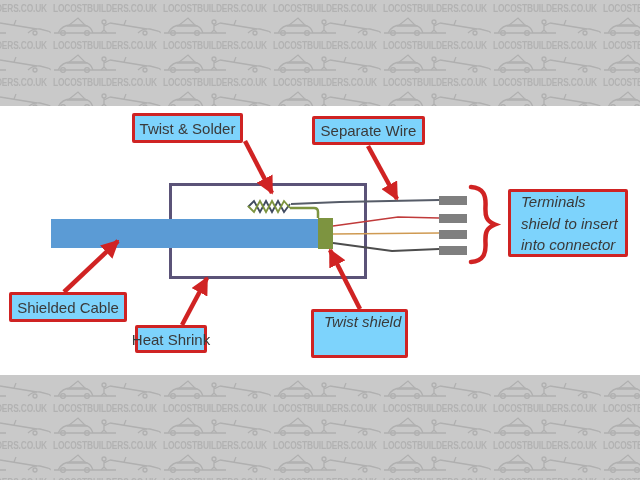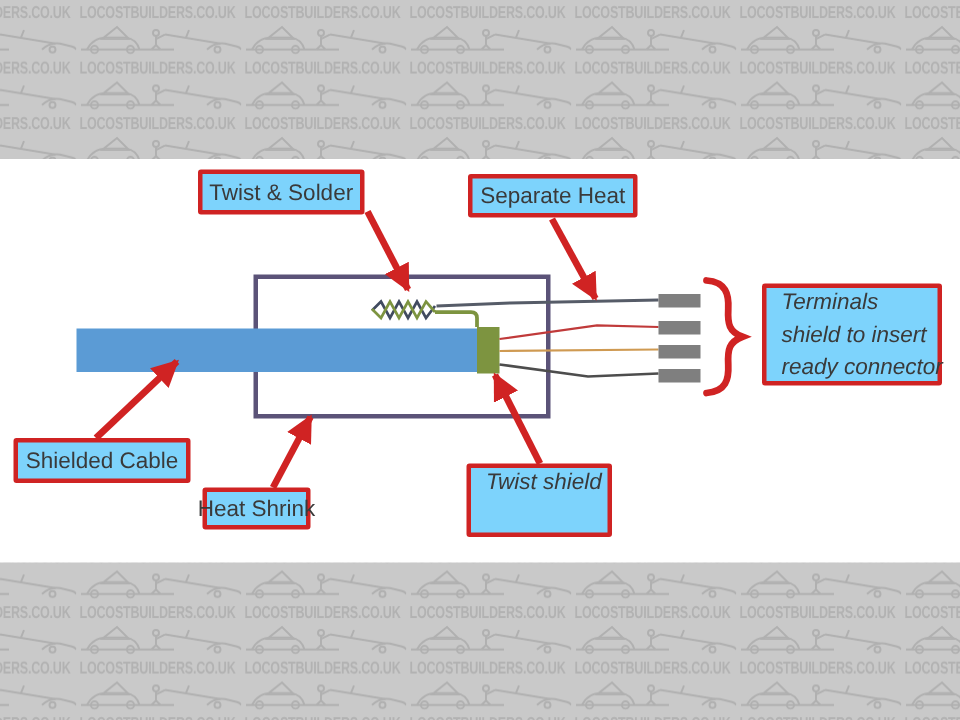--- a/index.html
+++ b/index.html
@@ -106,34 +106,34 @@
     <line x1="64" y1="292" x2="118" y2="241" stroke="#d02323" stroke-width="4.5" marker-end="url(#ah)"></line>
     <line x1="182" y1="325" x2="207" y2="278" stroke="#d02323" stroke-width="4.5" marker-end="url(#ah)"></line>
     <line x1="360" y1="309" x2="330" y2="250" stroke="#d02323" stroke-width="4.5" marker-end="url(#ah)"></line>
   </svg>
 
   <div class="label-box" style="left:132px;top:113px;width:111px;height:30px;">
     <span>Twist &amp; Solder</span>
   </div>
 
   <div class="label-box" style="left:312px;top:116px;width:113px;height:29px;">
-    <span>Separate Heat</span>
+    <span>Separate Wire</span>
   </div>
 
   <div class="label-box" style="left:9px;top:292px;width:118px;height:30px;">
     <span>Shielded Cable</span>
   </div>
 
   <div class="label-box" style="left:135px;top:325px;width:72px;height:28px;">
     <span>Heat Shrink</span>
   </div>
 
   <div class="label-box multiline" style="left:311px;top:309px;width:97px;height:49px;">
     <span>Twist shield</span>
   </div>
 
   <div class="label-box multiline" style="left:508px;top:189px;width:120px;height:68px;">
     <span>Terminals</span>
     <span>shield to insert</span>
-    <span>ready connector</span>
+    <span>into connector</span>
   </div>
 
 </div>
 
 </body></html>

